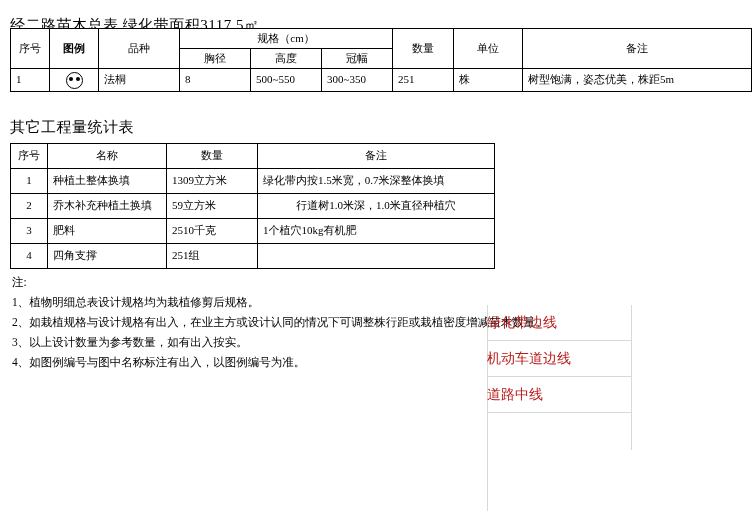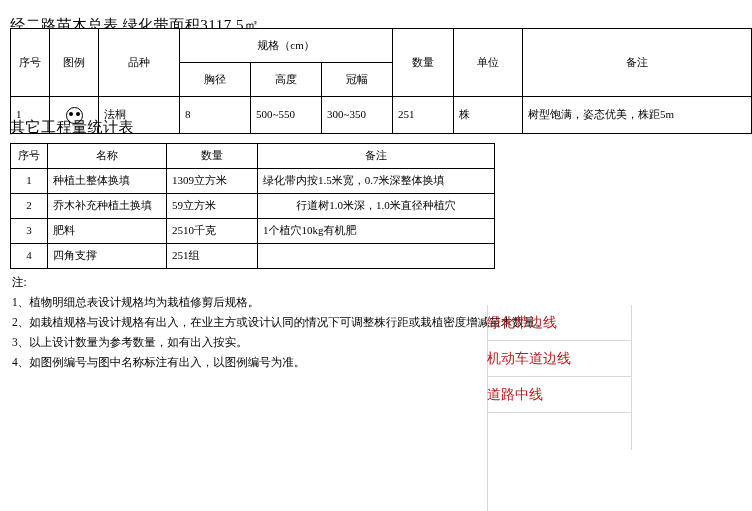--- a/index.html
+++ b/index.html
@@ -43,28 +43,28 @@
   .tbl1 {
     position: absolute;
     left: 10px;
     top: 28px;
     border-collapse: collapse;
     font-size: 11px;
     background: #fff;
   }
   .tbl1 td, .tbl1 th {
     border: 1px solid #000;
-    padding: 8px 4px;
+    padding: 1px 4px;
     font-weight: normal;
     text-align: center;
     vertical-align: middle;
     line-height: 1.25;
   }
   .tbl1 .c-seq   { width: 30px; }
-  .tbl1 .c-icon  { width: 40px; }
+  .tbl1 .c-icon  { width: 40px; font-weight: bold; }
   .tbl1 .c-name  { width: 72px; }
   .tbl1 .c-spec  { width: 62px; }
   .tbl1 .c-qty   { width: 52px; }
   .tbl1 .c-unit  { width: 60px; }
   .tbl1 .c-note  { width: 220px; }
   .tbl1 td.left  { text-align: left; padding-left: 5px; }
   .tbl1 tr.body-row td { height: 20px; }
   .tbl1 tr.head-row td { height: 17px; }
 
   .tree-icon {

